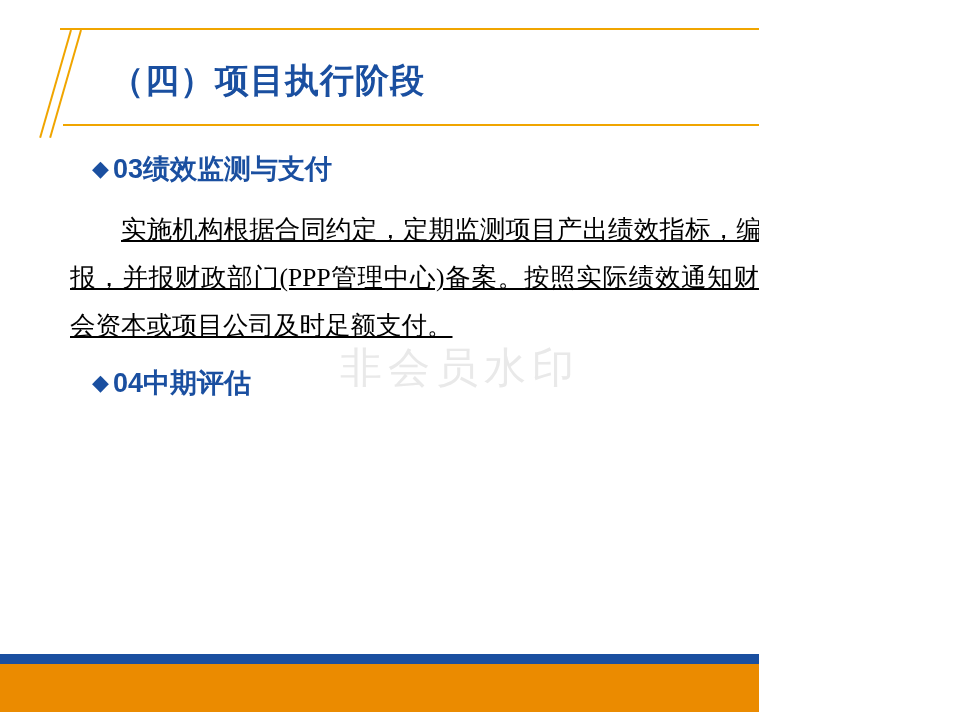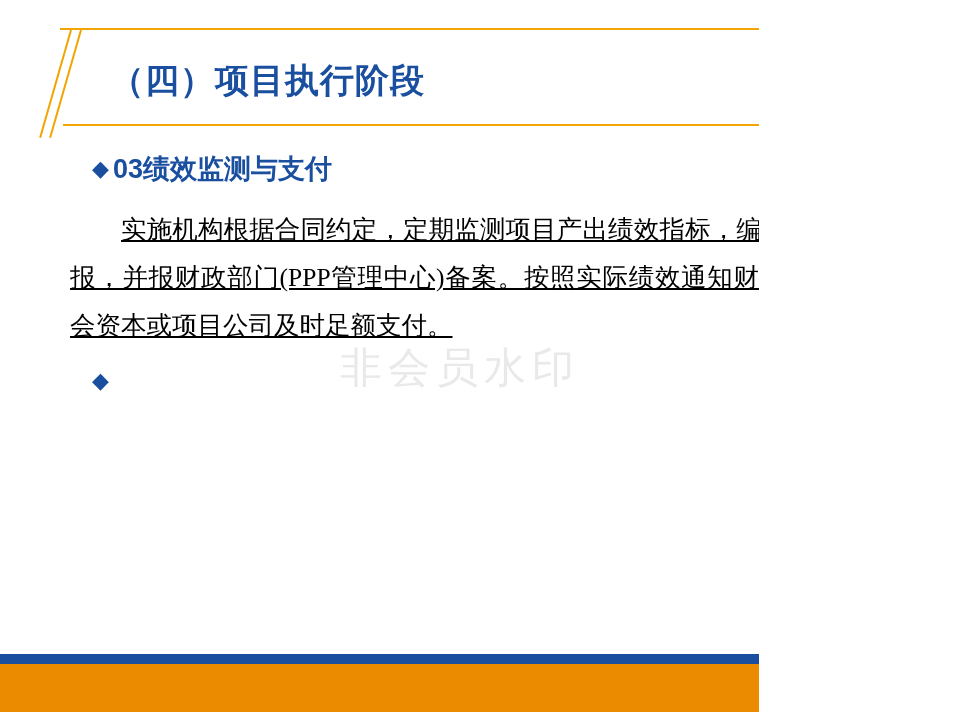--- a/index.html
+++ b/index.html
@@ -182,20 +182,21 @@
       <div class="section-head">
         <span class="bullet-diamond">◆</span>
         <span class="section-title-text">03绩效监测与支付</span>
       </div>
       <div class="paragraph para-1">实施机构根据合同约定，定期监测项目产出绩效指标，编制季报和年报，并报财政部门(PPP管理中心)备案。按照实际绩效通知财政部门向社会资本或项目公司及时足额支付。</div>
     </div>
 
     <div class="section">
       <div class="section-head">
         <span class="bullet-diamond">◆</span>
+        <span class="section-title-text">04中期评估</span>
       </div>
     </div>
 
   </div>
 
   <div class="watermark">非会员水印</div>
 
   <div class="bottom-blue"></div>
   <div class="bottom-orange"></div>
   <div class="bottom-white-strip"></div>

